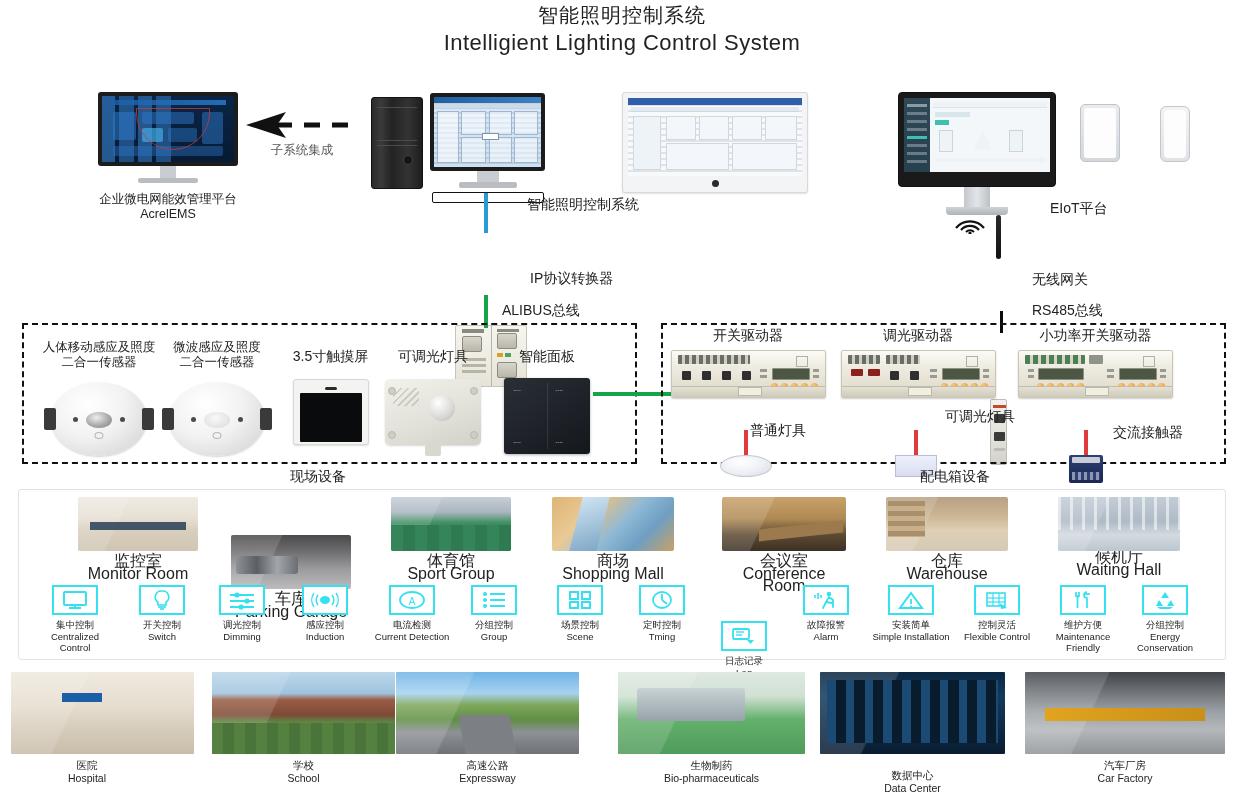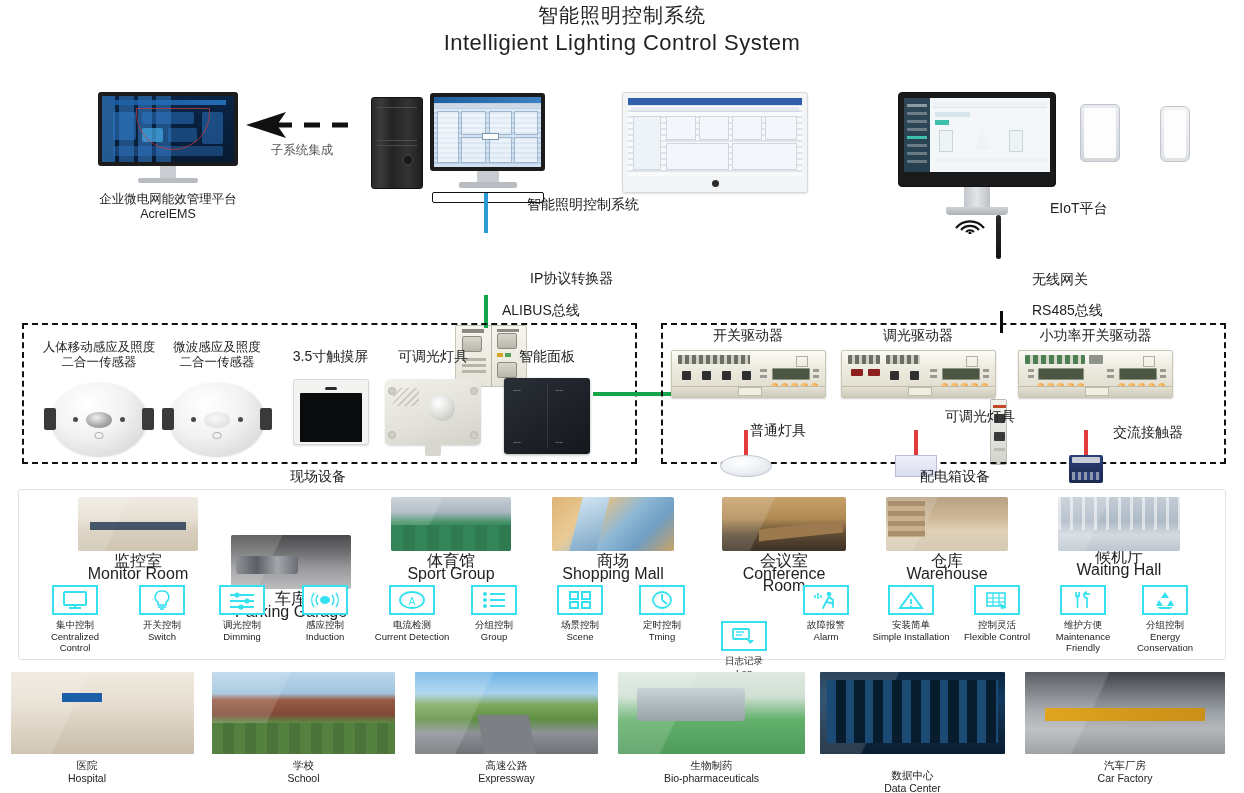--- a/index.html
+++ b/index.html
@@ -733,21 +733,21 @@
   <div class="bot-cap" style="margin-top:5px;">医院</div>
   <div class="bot-cap">Hospital</div>
 </div>
 <div class="abs" style="left:212px; top:672px; width:183px;">
   <div class="bot-photo ph-school" style="width:183px;height:82px;">
       <span class="ph-glare"></span>
     </div>
   <div class="bot-cap" style="margin-top:5px;">学校</div>
   <div class="bot-cap">School</div>
 </div>
-<div class="abs" style="left:415px; top:672px; width:183px;">
+<div class="abs" style="left:396px; top:672px; width:183px;">
   <div class="bot-photo ph-express" style="width:183px;height:82px;">
       <span class="ph-glare"></span>
     </div>
   <div class="bot-cap" style="margin-top:5px;">高速公路</div>
   <div class="bot-cap">Expressway</div>
 </div>
 <div class="abs" style="left:618px; top:672px; width:187px;">
   <div class="bot-photo ph-bio" style="width:187px;height:82px;">
       <span class="ph-glare"></span>
     </div>

